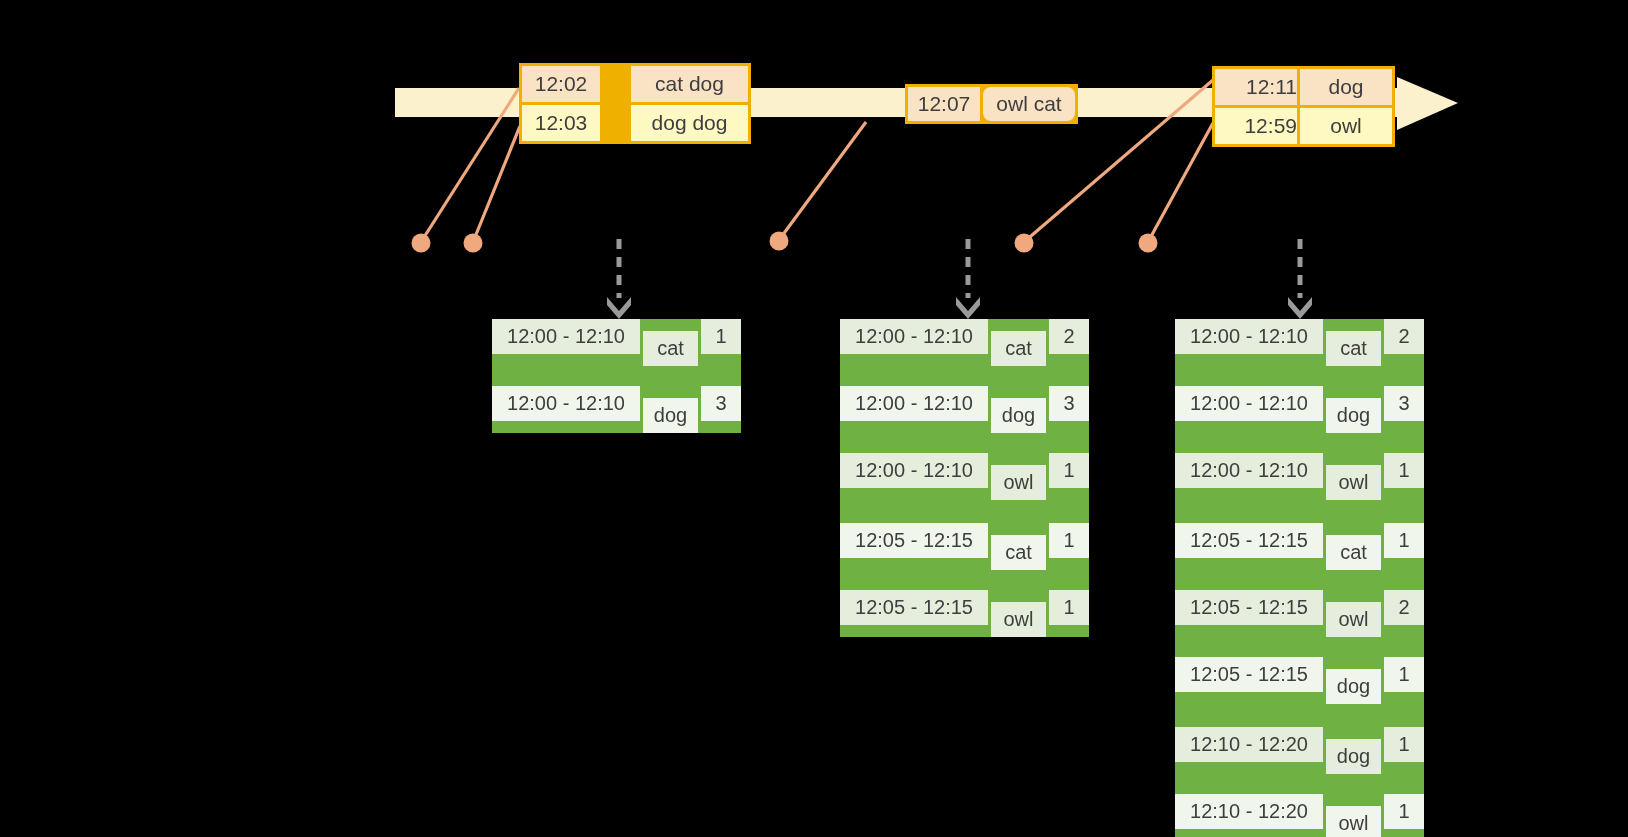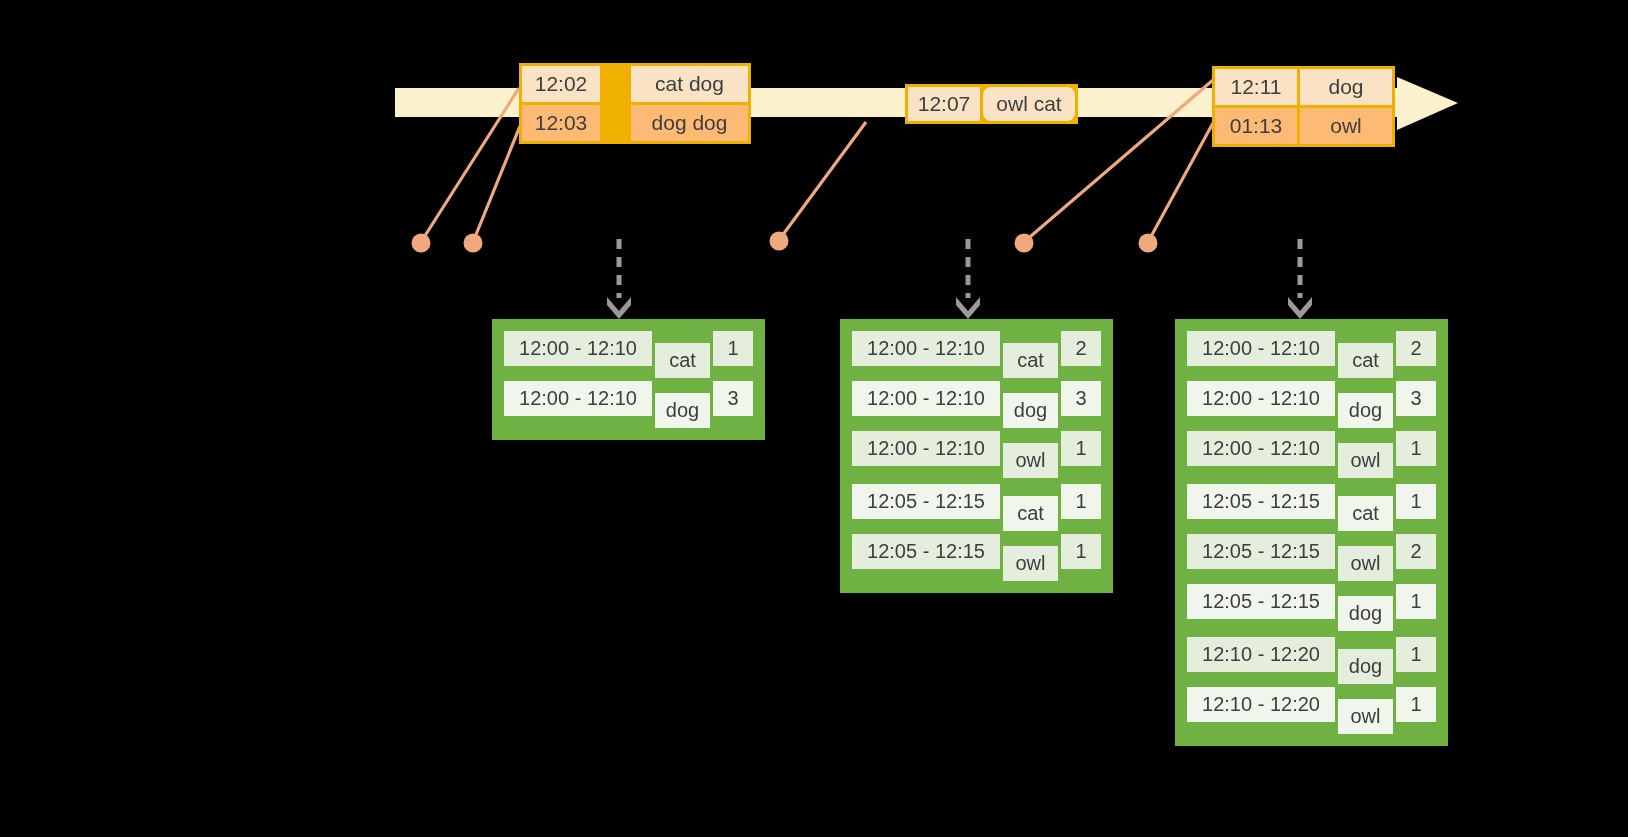--- a/index.html
+++ b/index.html
@@ -7,28 +7,28 @@
     position:relative;width:1592px;height:837px;background:#000000;overflow:hidden;
     font-family:"Liberation Sans",sans-serif;color:#3E3E3E;
   }
   svg.layer{position:absolute;left:0;top:0;}
 
   
   .etable{position:absolute;background:#F0B000;padding:3px;display:flex;flex-direction:column;gap:3px;}
   .etable .row{display:flex;gap:3px;}
   .etable .cell{height:36px;line-height:36px;text-align:center;font-size:21px;}
   .etable .row.edark  .cell{background:#FAE2C4;}
-  .etable .row.elight .cell{background:#fdba74;}
+  .etable .row.elight .cell{background:#fef9c3;}
   .t1 .c-time{width:78px;} .t1 .c-words{width:117px;margin-left:28px;}
   .t2 .cell{height:34px;line-height:34px;}
   .t2 .c-time{width:72px;} .t2 .c-words{width:92px;border-radius:8px;}
-  .t3 .c-time{width:82px;} .t3 .c-words{width:92px;}
+  .t3 .c-time{width:82px;text-align:right;} .t3 .c-words{width:92px;}
 
   
-  .gtable{position:absolute;background:#6FB243;padding:12px;display:flex;flex-direction:column;gap:3px;}
+  .gtable{position:absolute;background:#6FB243;padding:0;display:flex;flex-direction:column;gap:20px;}
   .gtable .row{display:flex;gap:3px;}
   .gtable .cell{height:35px;line-height:35px;text-align:center;font-size:20px;}
   .gtable .row.dark  .cell{background:#E5EEDC;}
   .gtable .row.light .cell{background:#F1F6EC;}
   .gtable .row.group-start{margin-top:3px;}
   .c-window{width:148px;} .c-word{width:55px;margin-top:12px;} .c-count{width:40px;}
 </style>
 </head>
 <body>
 
@@ -84,21 +84,21 @@
       <div class="cell c-words">owl cat</div>
     </div>
   </div>
 
   <div class="etable t3" style="left:1212px;top:66px;">
     <div class="row edark">
       <div class="cell c-time">12:11</div>
       <div class="cell c-words">dog</div>
     </div>
     <div class="row elight">
-      <div class="cell c-time">01:13</div>
+      <div class="cell c-time">12:59</div>
       <div class="cell c-words">owl</div>
     </div>
   </div>
 
   <div class="gtable" style="left:492px;top:319px;">
     <div class="row dark">
       <div class="cell c-window">12:00 - 12:10</div>
       <div class="cell c-word">cat</div>
       <div class="cell c-count">1</div>
     </div>

